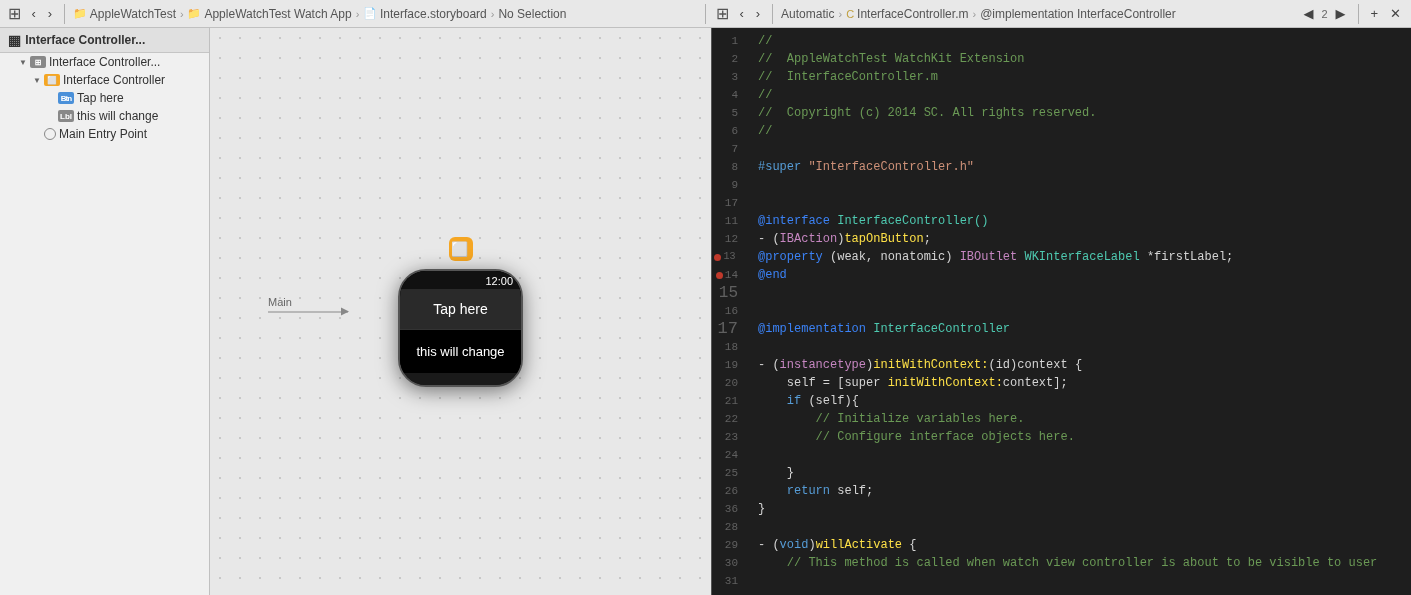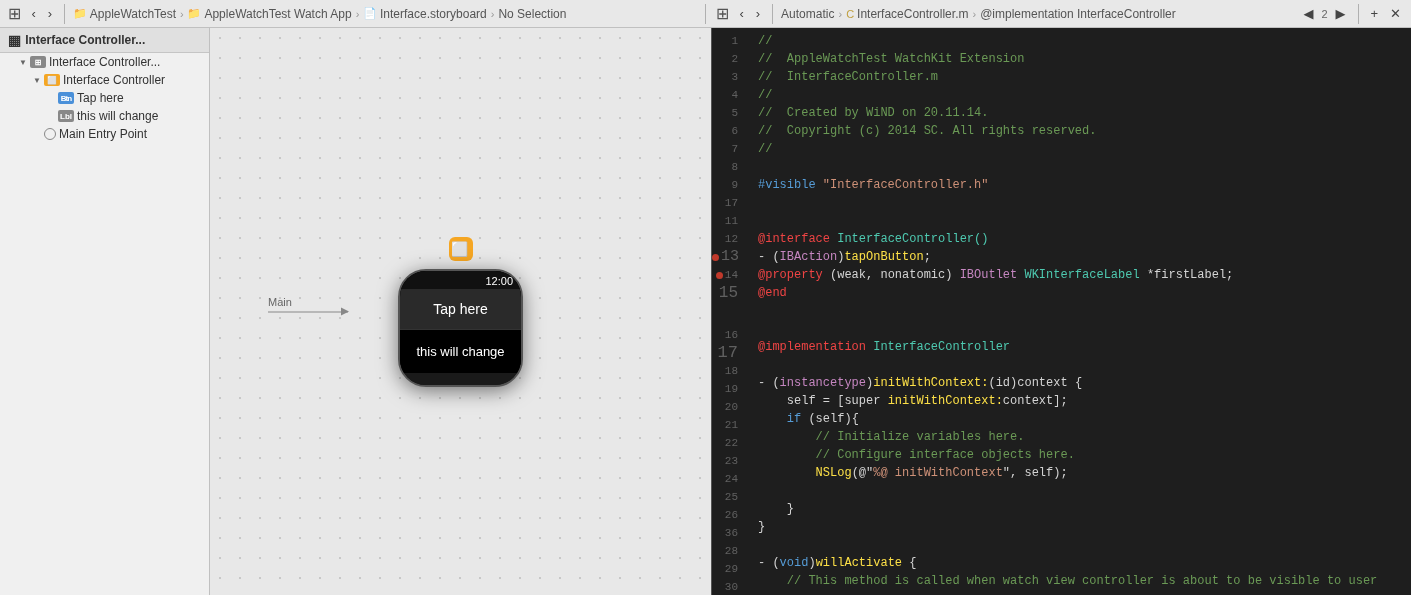--- a/index.html
+++ b/index.html
@@ -296,21 +296,21 @@
     }
     .code-line {
       height: 18px;
       white-space: pre;
       display: flex;
       align-items: center;
     }
     
     .c-comment { color: #6a9955; }
     .c-keyword { color: #c586c0; }
-    .c-at { color: #ef4444; }
+    .c-at { color: #3b82f6; }
     .c-plain { color: #d4d4d4; }
     .c-blue { color: #569cd6; }
     .c-yellow { color: #fde047; }
     .c-teal { color: #4ec9b0; }
     .c-orange { color: #ce9178; }
 
     
     ::-webkit-scrollbar { width: 6px; height: 6px; }
     ::-webkit-scrollbar-track { background: #2a2a2a; }
     ::-webkit-scrollbar-thumb { background: #555; border-radius: 3px; }
@@ -450,28 +450,28 @@
           <div style="height: 18px; display: flex; align-items: center; justify-content: flex-end; padding-right: 6px; font-size: 11px;">3</div>
           <div style="height: 18px; display: flex; align-items: center; justify-content: flex-end; padding-right: 6px; font-size: 11px;">4</div>
           <div style="height: 18px; display: flex; align-items: center; justify-content: flex-end; padding-right: 6px; font-size: 11px;">5</div>
           <div style="height: 18px; display: flex; align-items: center; justify-content: flex-end; padding-right: 6px; font-size: 11px;">6</div>
           <div style="height: 18px; display: flex; align-items: center; justify-content: flex-end; padding-right: 6px; font-size: 11px;">7</div>
           <div style="height: 18px; display: flex; align-items: center; justify-content: flex-end; padding-right: 6px; font-size: 11px;">8</div>
           <div style="height: 18px; display: flex; align-items: center; justify-content: flex-end; padding-right: 6px; font-size: 11px;">9</div>
           <div style="height: 18px; display: flex; align-items: center; justify-content: flex-end; padding-right: 6px; font-size: 11px;">17</div>
           <div style="height: 18px; display: flex; align-items: center; justify-content: flex-end; padding-right: 6px; font-size: 11px;">11</div>
           <div style="height: 18px; display: flex; align-items: center; justify-content: flex-end; padding-right: 6px; font-size: 11px;">12</div>
-          <div style="height: 18px; display: flex; align-items: center; justify-content: flex-start; padding-right: 6px; font-size: 15px;">
+          <div style="height: 18px; display: flex; align-items: center; justify-content: center; padding-right: 6px; font-size: 10px;">
             <span style="display:inline-flex;align-items:center;gap:2px;"><span style="width:7px;height:7px;background:#c0392b;border-radius:50%;display:inline-block;"></span>13</span>
           </div>
           <div style="height: 18px; display: flex; align-items: center; justify-content: flex-end; padding-right: 6px; font-size: 11px;">
             <span style="display:inline-flex;align-items:center;gap:2px;"><span style="width:7px;height:7px;background:#c0392b;border-radius:50%;display:inline-block;"></span>14</span>
           </div>
           <div style="height: 18px; display: flex; align-items: center; justify-content: flex-end; padding-right: 6px; font-size: 16px;">15</div>
-          <div style="height: 18px; display: flex; align-items: center; justify-content: flex-end; padding-right: 6px; font-size: 11px; margin-top: 24px;">16</div>
+          <div style="height: 18px; display: flex; align-items: center; justify-content: flex-end; padding-right: 6px; font-size: 11px;">16</div>
           <div style="height: 18px; display: flex; align-items: center; justify-content: flex-end; padding-right: 6px; font-size: 17px;">17</div>
           <div style="height: 18px; display: flex; align-items: center; justify-content: flex-end; padding-right: 6px; font-size: 11px;">18</div>
           <div style="height: 18px; display: flex; align-items: center; justify-content: flex-end; padding-right: 6px; font-size: 11px;">19</div>
           <div style="height: 18px; display: flex; align-items: center; justify-content: flex-end; padding-right: 6px; font-size: 11px;">20</div>
           <div style="height: 18px; display: flex; align-items: center; justify-content: flex-end; padding-right: 6px; font-size: 11px;">21</div>
           <div style="height: 18px; display: flex; align-items: center; justify-content: flex-end; padding-right: 6px; font-size: 11px;">22</div>
           <div style="height: 18px; display: flex; align-items: center; justify-content: flex-end; padding-right: 6px; font-size: 11px;">23</div>
           <div style="height: 18px; display: flex; align-items: center; justify-content: flex-end; padding-right: 6px; font-size: 11px;">24</div>
           <div style="height: 18px; display: flex; align-items: center; justify-content: flex-end; padding-right: 6px; font-size: 11px;">25</div>
           <div style="height: 18px; display: flex; align-items: center; justify-content: flex-end; padding-right: 6px; font-size: 11px;">26</div>
@@ -480,43 +480,42 @@
           <div style="height: 18px; display: flex; align-items: center; justify-content: flex-end; padding-right: 6px; font-size: 11px;">29</div>
           <div style="height: 18px; display: flex; align-items: center; justify-content: flex-end; padding-right: 6px; font-size: 11px;">30</div>
           <div style="height: 18px; display: flex; align-items: center; justify-content: flex-end; padding-right: 6px; font-size: 11px;">31</div>
           <div style="height: 18px; display: flex; align-items: center; justify-content: flex-end; padding-right: 6px; font-size: 11px;">32</div>
         </div>
       <div class="code-content" id="code-content">
           <div class="code-line"><span class="c-comment">//</span></div>
           <div class="code-line"><span class="c-comment">//  AppleWatchTest WatchKit Extension</span></div>
           <div class="code-line"><span class="c-comment">//  InterfaceController.m</span></div>
           <div class="code-line"><span class="c-comment">//</span></div>
-          <div class="code-line"><span class="c-comment">//  Created by WiND on 20.11.14.</span></div>
           <div class="code-line"><span class="c-comment">//  Copyright (c) 2014 SC. All rights reserved.</span></div>
           <div class="code-line"><span class="c-comment">//</span></div>
           <div class="code-line">&nbsp;</div>
-          <div class="code-line"><span class="c-blue">#visible </span><span class="c-orange">"InterfaceController.h"</span></div>
+          <div class="code-line"><span class="c-blue">#super </span><span class="c-orange">"InterfaceController.h"</span></div>
           <div class="code-line">&nbsp;</div>
           <div class="code-line">&nbsp;</div>
           <div class="code-line"><span class="c-at">@interface </span><span class="c-teal">InterfaceController()</span></div>
           <div class="code-line"><span class="c-plain">- (</span><span class="c-keyword">IBAction</span><span class="c-plain">)</span><span class="c-yellow">tapOnButton</span><span class="c-plain">;</span></div>
           <div class="code-line"><span class="c-at">@property </span><span class="c-plain">(weak, nonatomic) </span><span class="c-keyword">IBOutlet </span><span class="c-teal">WKInterfaceLabel </span><span class="c-plain">*firstLabel;</span></div>
           <div class="code-line"><span class="c-at">@end</span></div>
           <div class="code-line">&nbsp;</div>
           <div class="code-line">&nbsp;</div>
           <div class="code-line"><span class="c-at">@implementation </span><span class="c-teal">InterfaceController</span></div>
           <div class="code-line">&nbsp;</div>
           <div class="code-line"><span class="c-plain">- (</span><span class="c-keyword">instancetype</span><span class="c-plain">)</span><span class="c-yellow">initWithContext:</span><span class="c-plain">(id)</span><span class="c-plain">context {</span></div>
           <div class="code-line"><span class="c-plain">    self = [super </span><span class="c-yellow">initWithContext:</span><span class="c-plain">context];</span></div>
           <div class="code-line"><span class="c-plain">    </span><span class="c-blue">if</span><span class="c-plain"> (self){</span></div>
           <div class="code-line"><span class="c-comment">        // Initialize variables here.</span></div>
           <div class="code-line"><span class="c-comment">        // Configure interface objects here.</span></div>
-          <div class="code-line"><span class="c-plain">        </span><span class="c-yellow">NSLog</span><span class="c-plain">(@"</span><span class="c-orange">%@ initWithContext</span><span class="c-plain">", self);</span></div>
           <div class="code-line">&nbsp;</div>
           <div class="code-line"><span class="c-plain">    }</span></div>
+          <div class="code-line"><span class="c-plain">    </span><span class="c-blue">return</span><span class="c-plain"> self;</span></div>
           <div class="code-line"><span class="c-plain">}</span></div>
           <div class="code-line">&nbsp;</div>
           <div class="code-line"><span class="c-plain">- (</span><span class="c-blue">void</span><span class="c-plain">)</span><span class="c-yellow">willActivate</span><span class="c-plain"> {</span></div>
           <div class="code-line"><span class="c-comment">    // This method is called when watch view controller is about to be visible to user</span></div>
         </div>
     </div>
   </div>
 
 </div>
 

